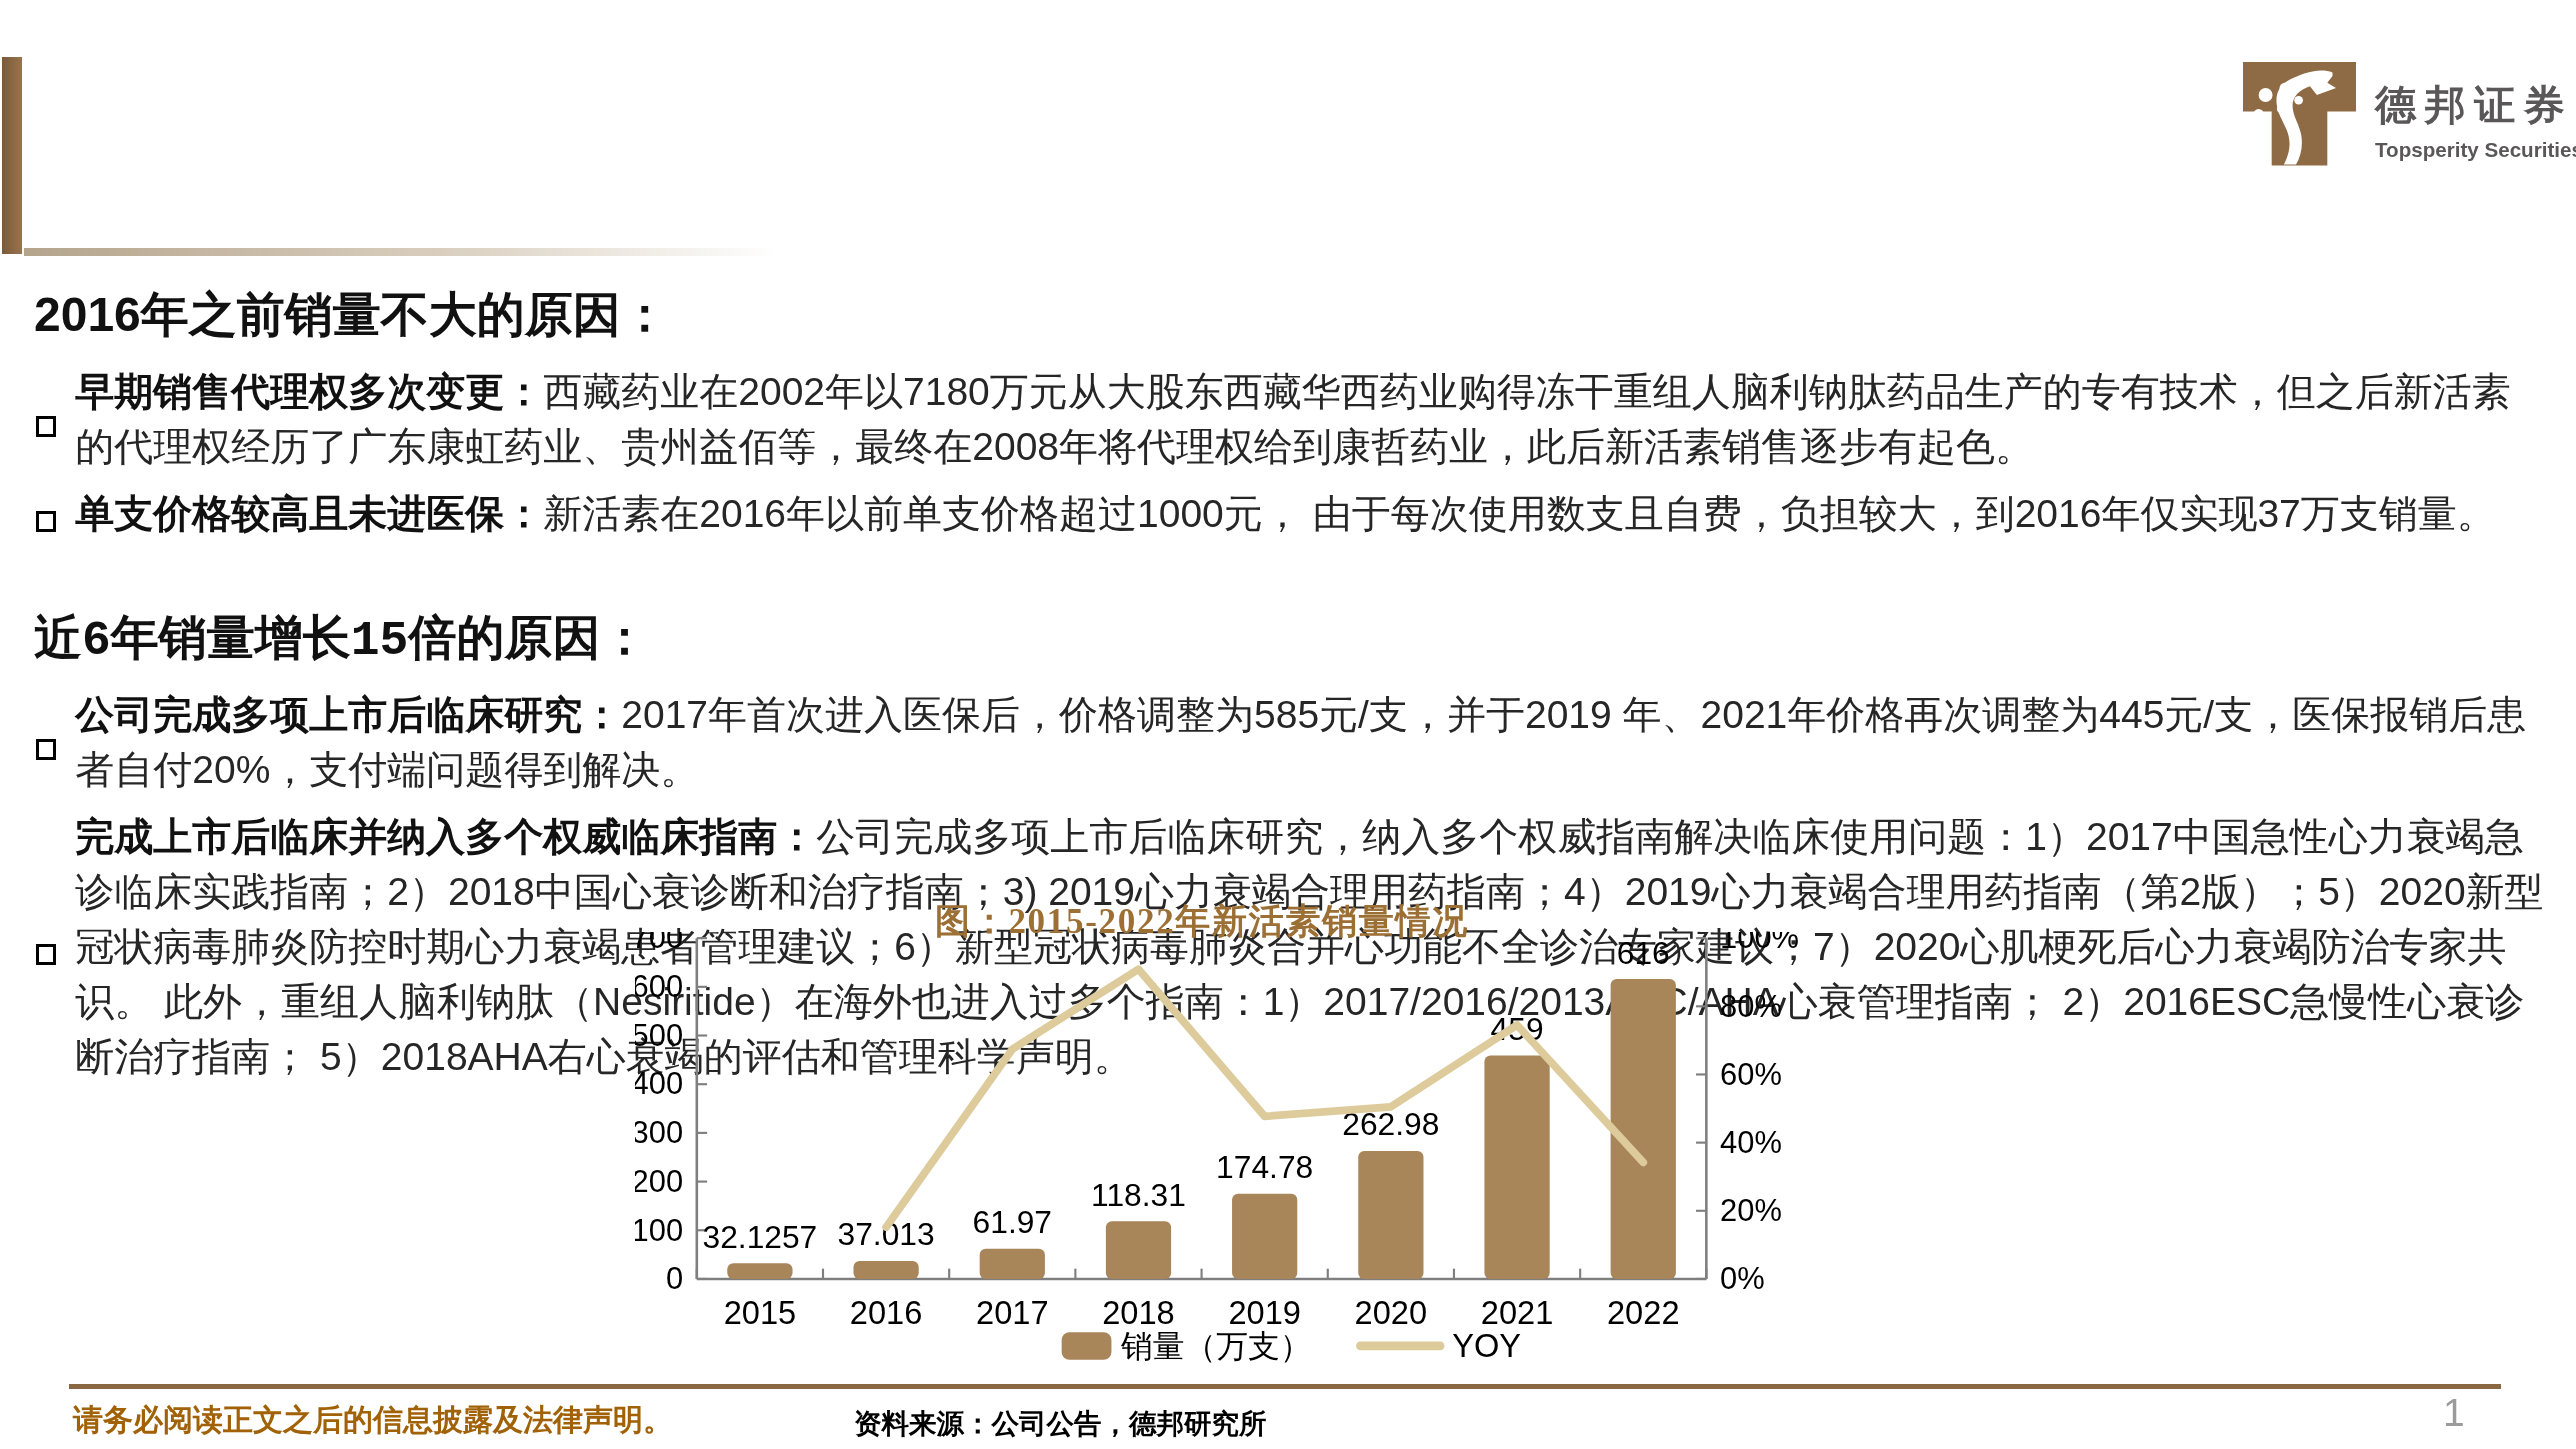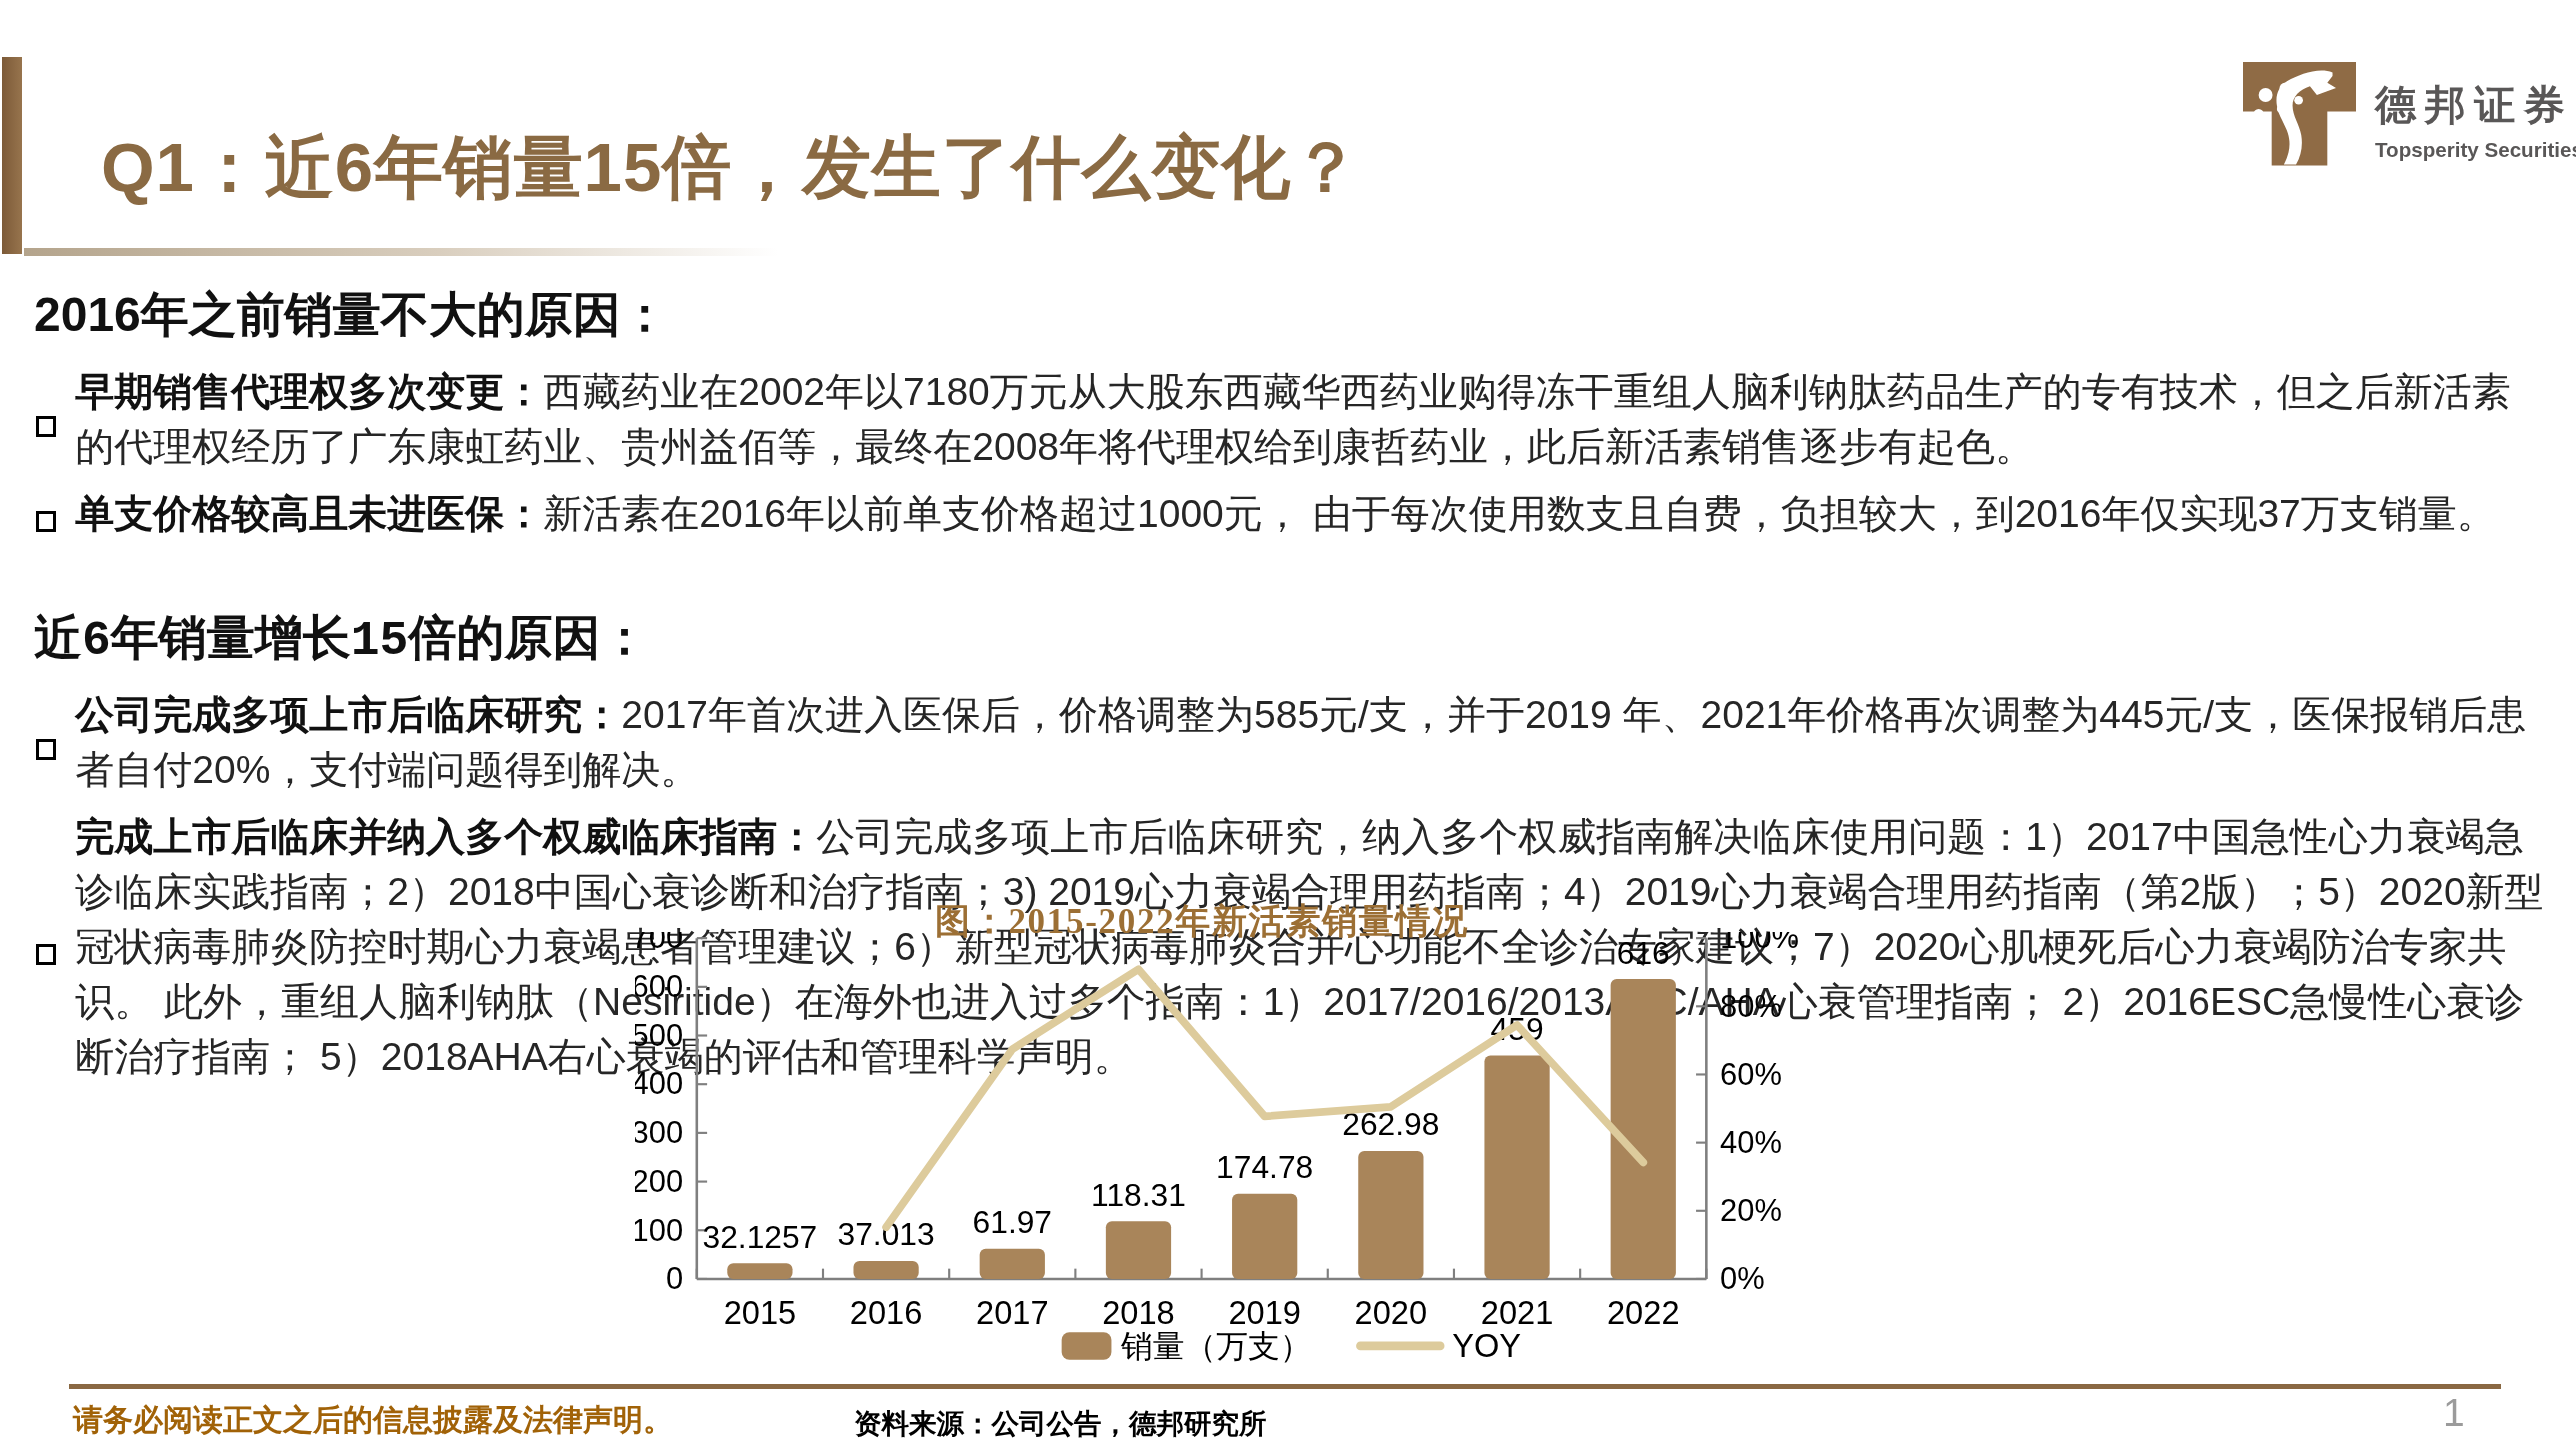--- a/index.html
+++ b/index.html
@@ -46,21 +46,20 @@
   .footer-source { position:absolute; left:854px; top:1406px; font-size:27.5px; color:#000;
                    font-family:"Liberation Serif","DejaVu Serif",serif; font-weight:600; white-space:nowrap;text-align:right; }
   .footer-page { position:absolute; left:2443px; top:1391px; font-size:39px; color:#9b9b9b; }
 </style>
 </head>
 <body>
 
 <div class="page">
 
   <div class="accent-bar"></div>
-  <div class="page-title">Q1：近6年销量15倍，发生了什么变化？</div>
   <div class="title-underline"></div>
 
   <div class="logo">
     <svg class="logo-emblem" viewBox="0 0 130 130">
       <path d="M0,0 h130 v57 h-33 v62 h-64 v-62 h-33 z" fill="#8f6b45"></path>
       <path d="M103,12 c-16,-6 -38,2 -52,10 c-10,6 -14,16 -12,28 c2,14 12,24 14,38 c2,12 -2,22 -6,30 l14,0 c6,-10 8,-22 6,-34 c-2,-12 -10,-22 -10,-34 c0,-10 8,-18 20,-22 l8,10 l22,-8 l-10,-6 l6,-8 z" fill="#ffffff"></path>
       <circle cx="26" cy="38" r="8" fill="#ffffff"></circle>
       <circle cx="48" cy="30" r="6" fill="#ffffff"></circle>
       <circle cx="18" cy="60" r="6" fill="#ffffff"></circle>
       <circle cx="44" cy="54" r="5" fill="#ffffff"></circle>

